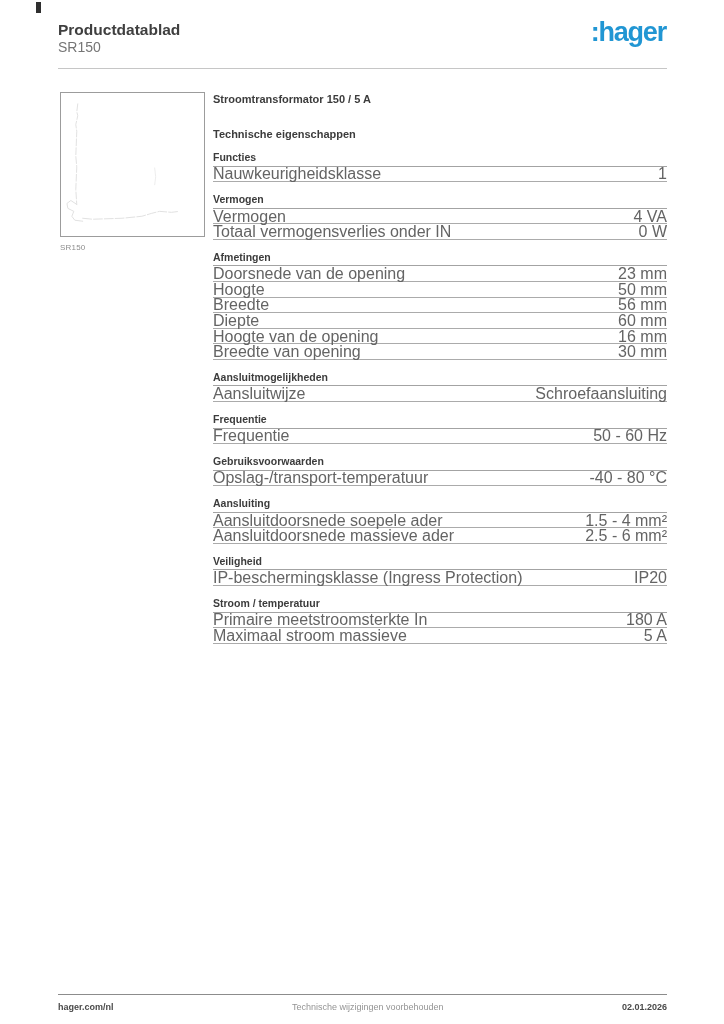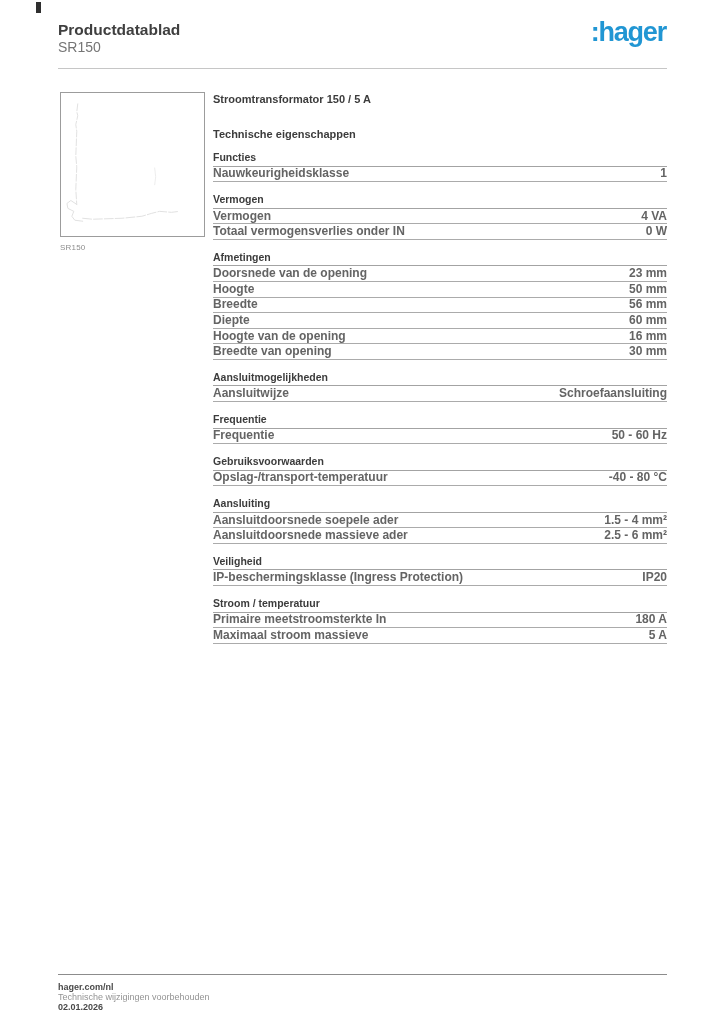--- a/index.html
+++ b/index.html
@@ -100,40 +100,38 @@
     font-size: 10.5px;
     font-weight: bold;
     color: #3c3c3c;
     padding: 1px 0 2.5px 0;
     border-bottom: 1px solid #a3a3a3;
   }
   .spec-row {
     display: flex;
     justify-content: space-between;
     align-items: center;
-    font-size: 12px;
+    font-size: 16px;
     color: #646464;
     padding: 1.8px 0;
     border-bottom: 1px solid #ababab;
     line-height: 11px;
-    font-weight: bold;
   }
   .row-label { white-space: nowrap; }
   .row-value { white-space: nowrap; text-align: right; }
 
   
   .footer { margin-top: auto; padding: 0 57px 12px 58px; }
   .footer-rule { border-top: 1px solid #8c8c8c; height: 0; }
   .footer-row {
     display: flex;
     justify-content: space-between;
     align-items: baseline;
     margin-top: 7px;
     font-size: 9px;
-    flex-direction: column;
   }
   .footer-left  { font-weight: bold; color: #4a4a4a; }
   .footer-center{ color: #949494; }
   .footer-right { font-weight: bold; color: #4a4a4a; }
 </style>
 </head>
 <body>
 
 <div class="page">
 

